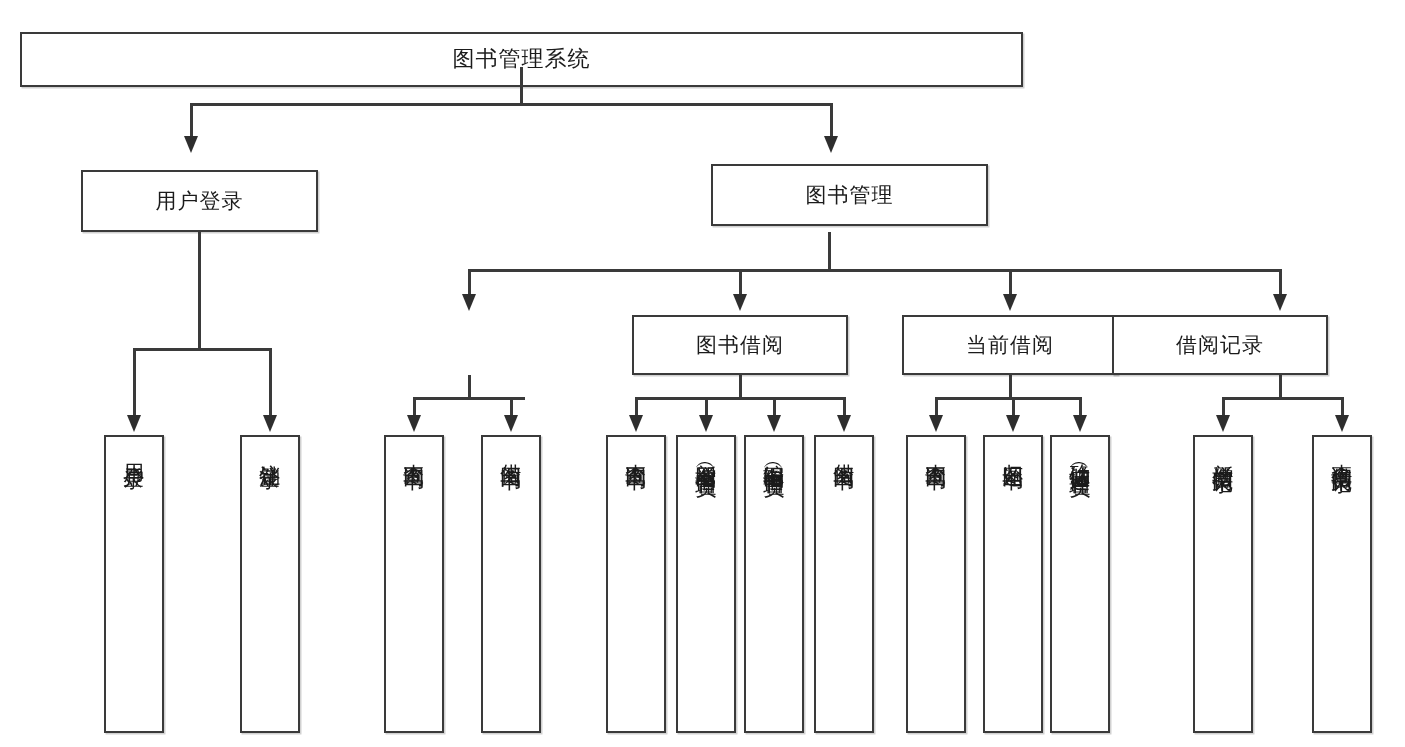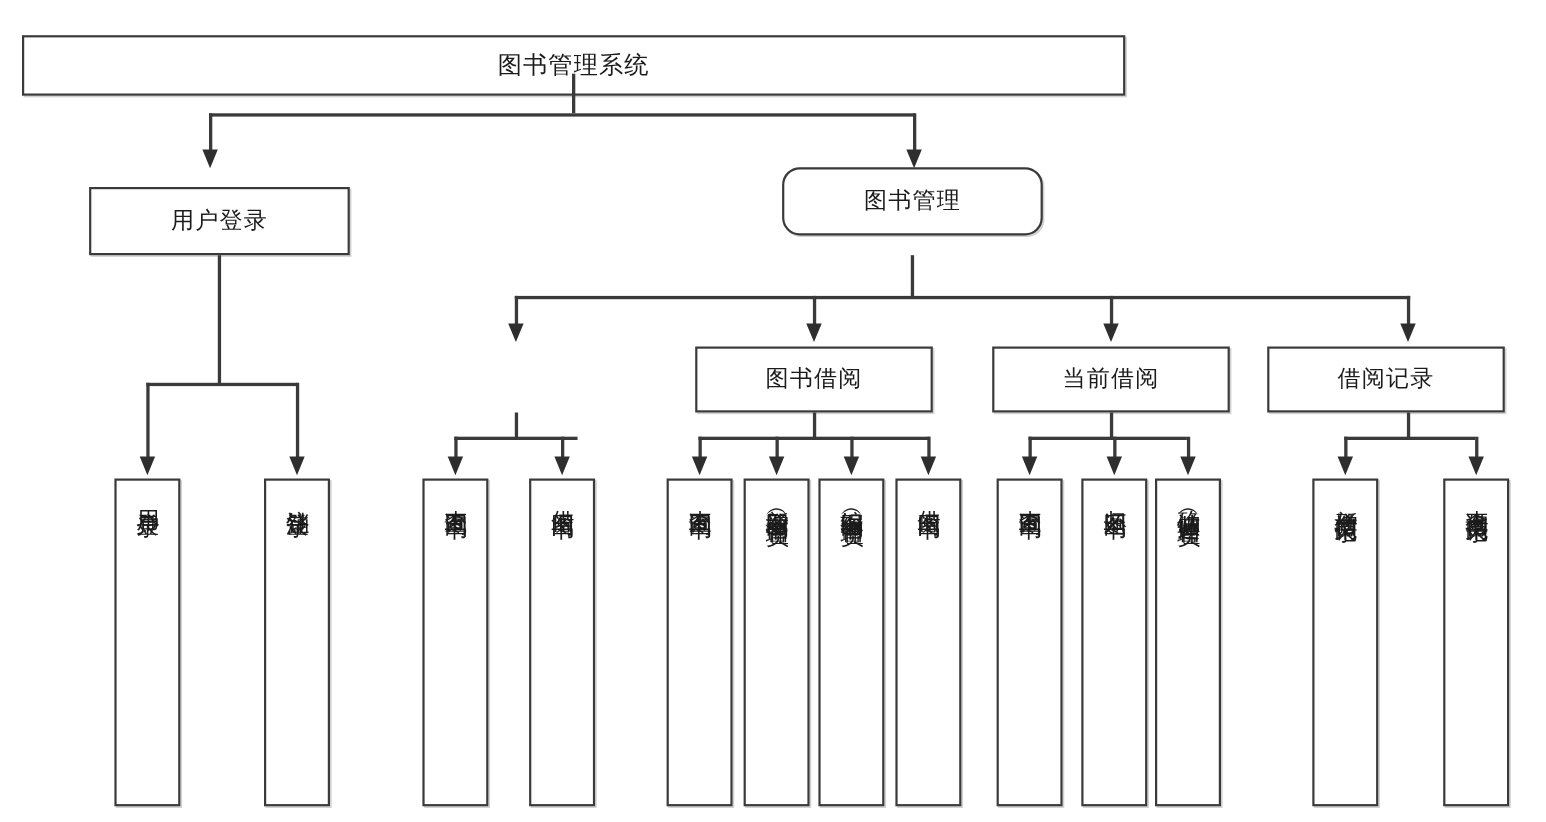--- a/index.html
+++ b/index.html
@@ -91,21 +91,21 @@
   <div class="hline" style="left:190px;top:103px;width:642px;"></div>
   <div class="vline" style="left:190px;top:103px;height:36px;"></div>
   <div class="arrow" style="left:184px;top:136px;"></div>
   <div class="vline" style="left:830px;top:103px;height:36px;"></div>
   <div class="arrow" style="left:824px;top:136px;"></div>
 
   <div class="node h-node" style="left:81px;top:170px;width:237px;height:62px;">
     <span class="label">用户登录</span>
   </div>
 
-  <div class="node h-node" style="left:711px;top:152px;width:237px;height:62px;border-radius:16px;">
+  <div class="node h-node" style="left:711px;top:164px;width:277px;height:62px;">
     <span class="label">图书管理</span>
   </div>
 
   <div class="vline" style="left:198px;top:232px;height:118px;"></div>
   <div class="hline" style="left:133px;top:348px;width:138px;"></div>
   <div class="vline" style="left:133px;top:348px;height:70px;"></div>
   <div class="arrow" style="left:127px;top:415px;"></div>
   <div class="vline" style="left:269px;top:348px;height:70px;"></div>
   <div class="arrow" style="left:263px;top:415px;"></div>
 
@@ -120,21 +120,21 @@
   <div class="arrow" style="left:1003px;top:294px;"></div>
   <div class="vline" style="left:1279px;top:269px;height:28px;"></div>
   <div class="arrow" style="left:1273px;top:294px;"></div>
 
   <div class="node h-node" style="left:902px;top:315px;width:216px;height:60px;">
     <span class="label">当前借阅</span>
   </div>
   <div class="node h-node" style="left:632px;top:315px;width:216px;height:60px;">
     <span class="label">图书借阅</span>
   </div>
-  <div class="node h-node" style="left:1152px;top:315px;width:216px;height:60px;">
+  <div class="node h-node" style="left:1112px;top:315px;width:216px;height:60px;">
     <span class="label">借阅记录</span>
   </div>
 
   <div class="vline" style="left:468px;top:375px;height:24px;"></div>
   <div class="hline" style="left:413px;top:397px;width:112px;"></div>
   <div class="vline" style="left:413px;top:397px;height:21px;"></div>
   <div class="arrow" style="left:407px;top:415px;"></div>
   <div class="vline" style="left:510px;top:397px;height:21px;"></div>
   <div class="arrow" style="left:504px;top:415px;"></div>
 

